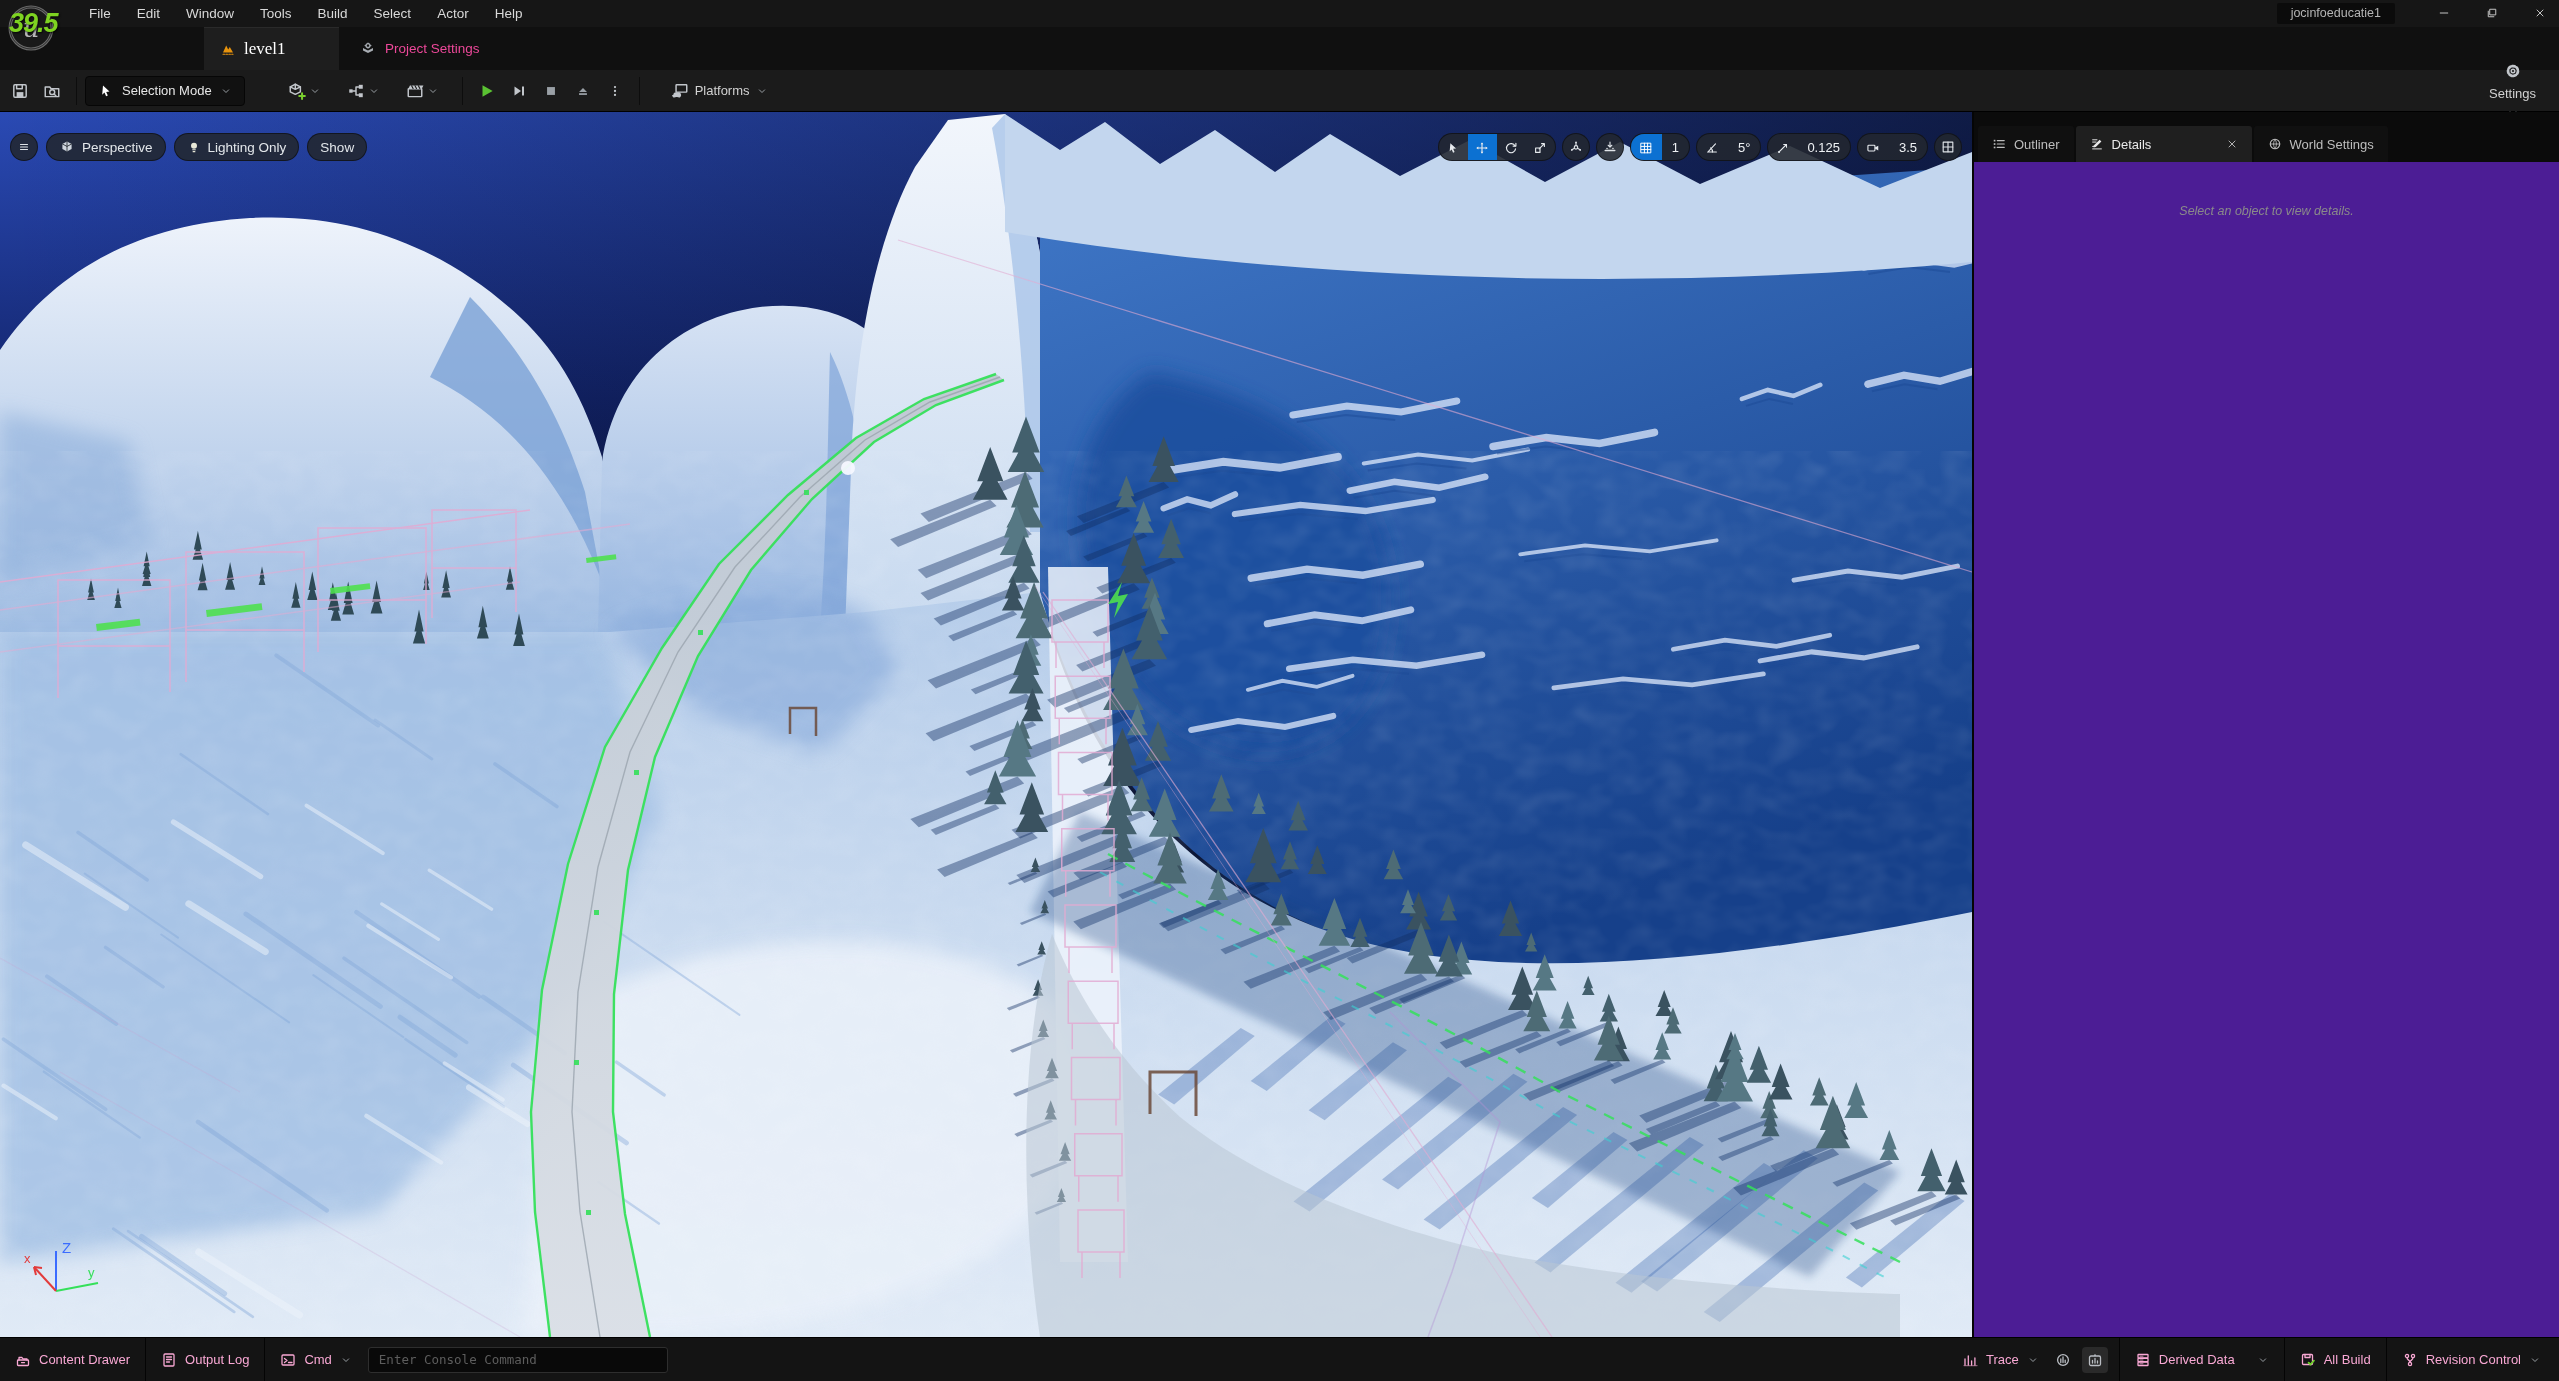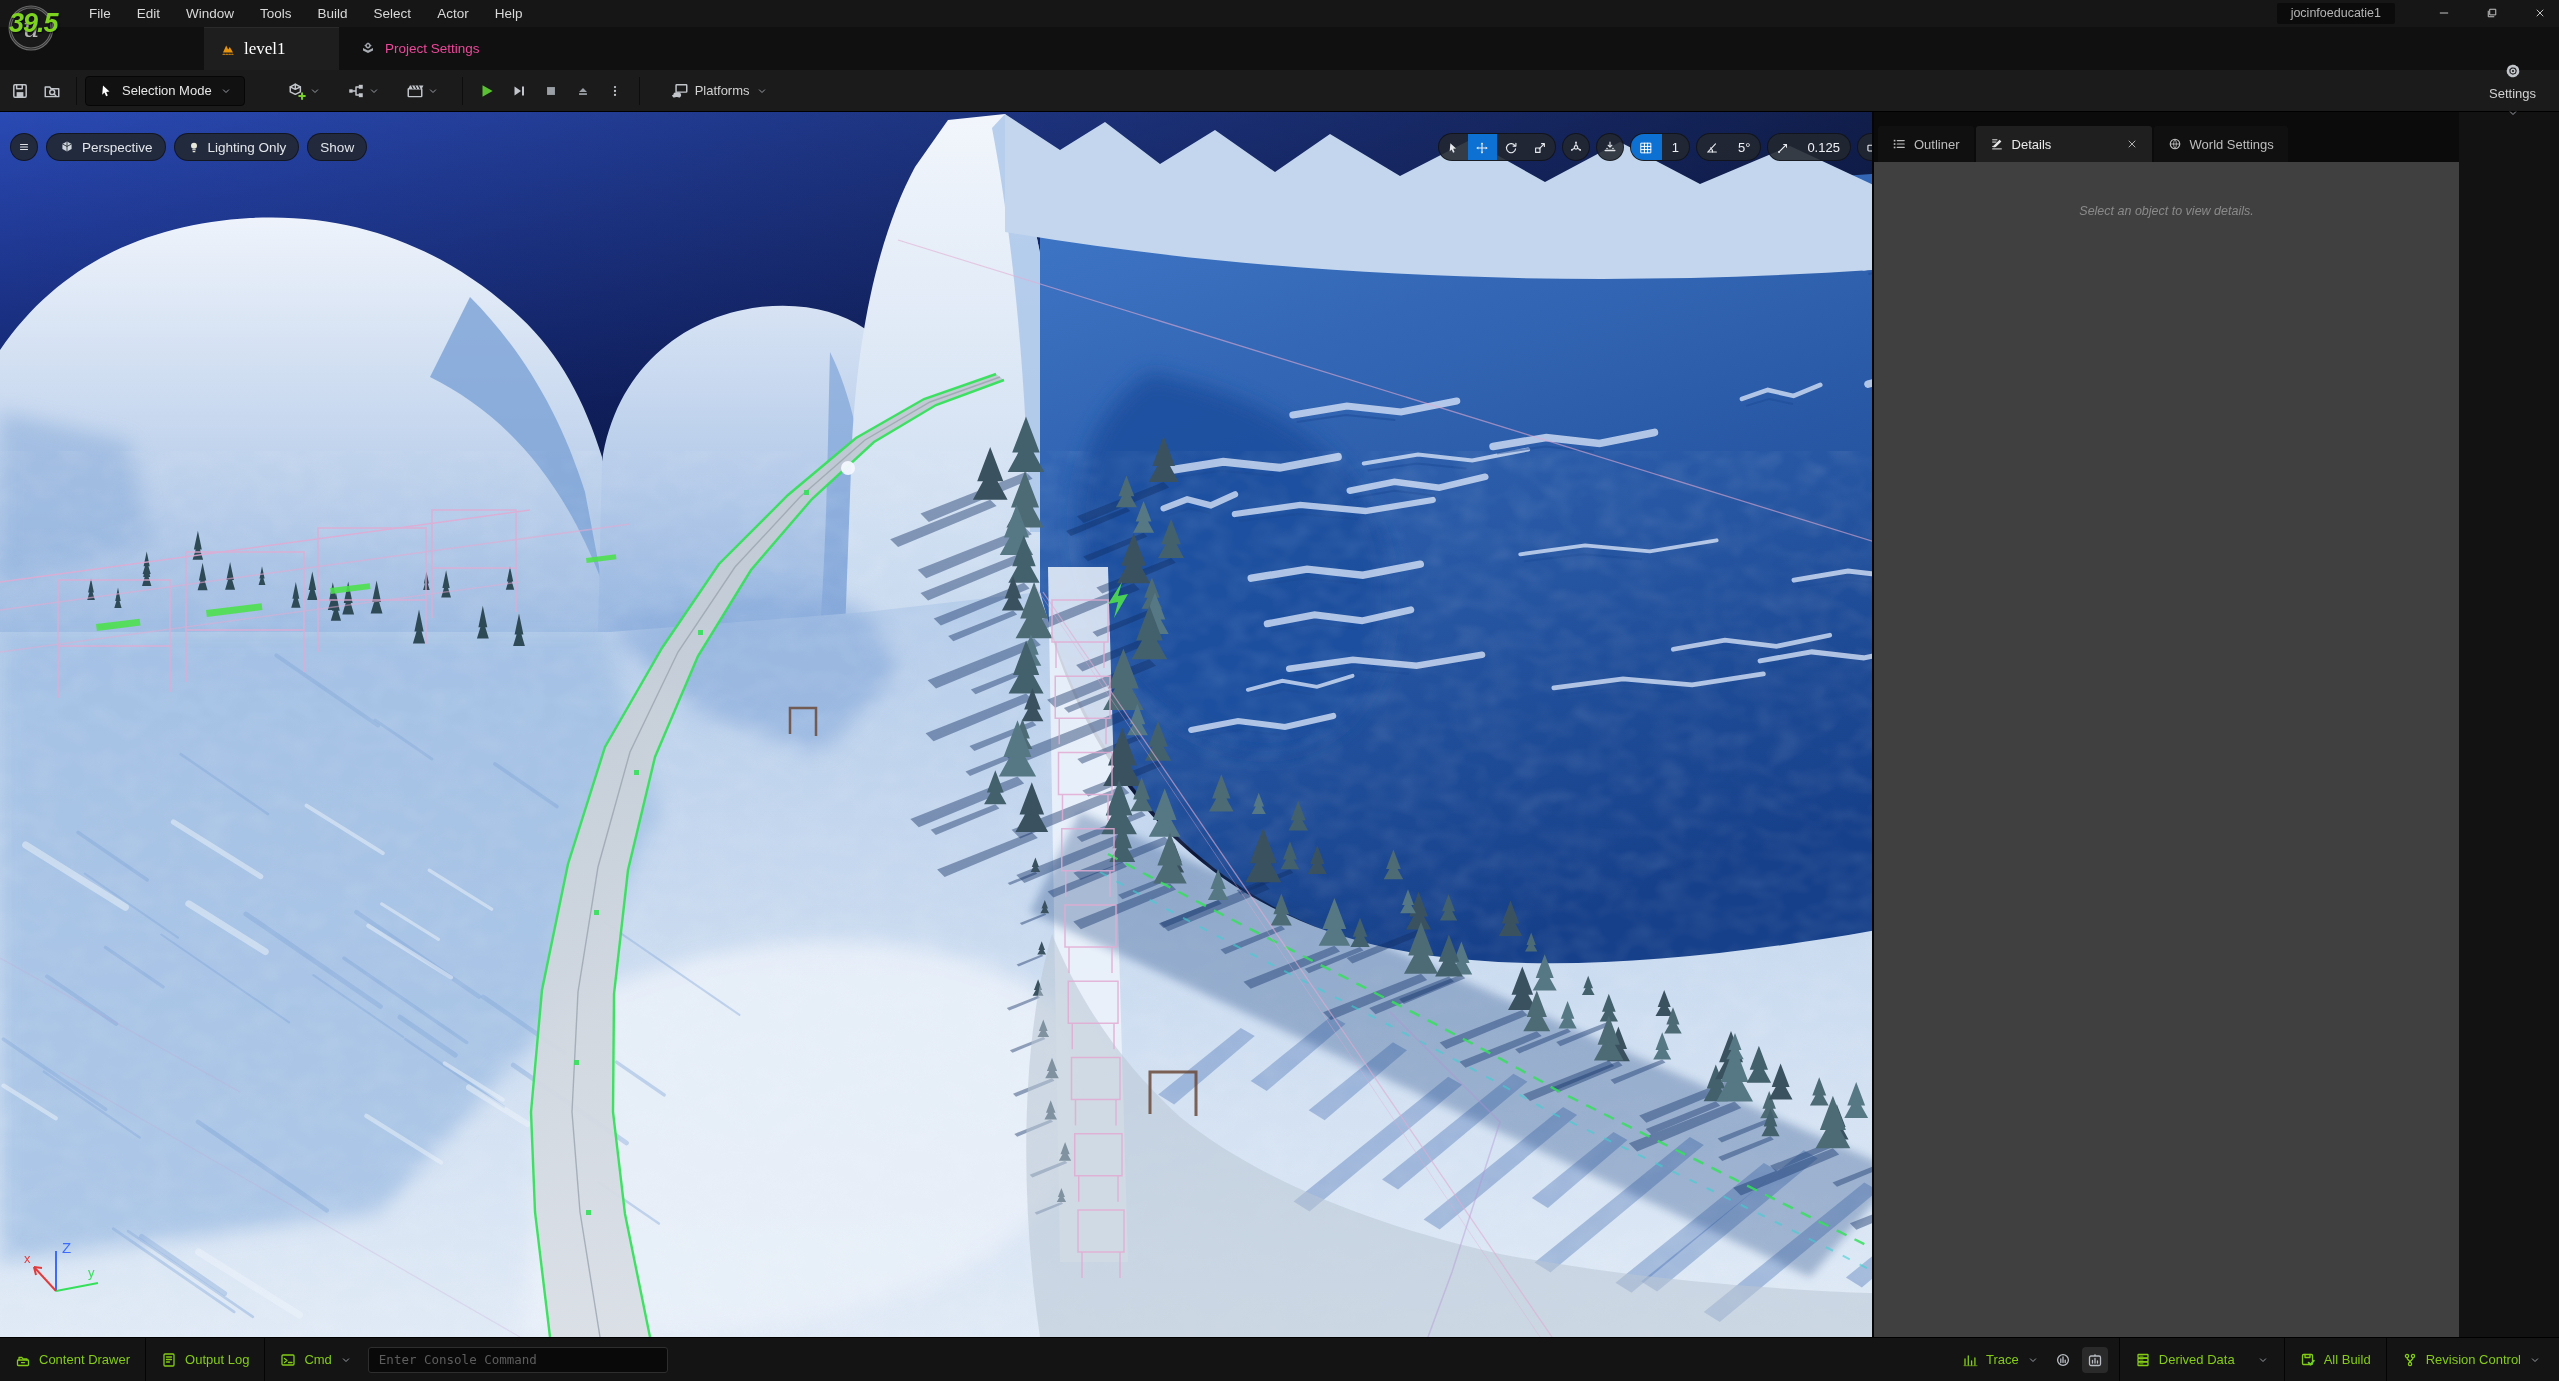--- a/index.html
+++ b/index.html
@@ -41,31 +41,31 @@
   .vp-seg{width:29px;height:28px;display:flex;align-items:center;justify-content:center;color:#e6eaee;}
   .vp-seg.active{background:#0c71d2;}
   .pill-group{height:28px;border-radius:14px;overflow:hidden;background:rgba(34,39,47,.88);
     border:1px solid rgba(8,10,14,.6);display:flex;}
   .pill-num{padding:0 10px;font-size:13px;color:#eef1f4;display:flex;align-items:center;}
   #vpTopLeft{left:10px;top:21px;display:flex;gap:8px;align-items:center;}
   #vpTopRight{right:10px;top:21px;display:flex;gap:6px;align-items:center;}
   #fps{left:9px;top:8px;font-size:27px;font-weight:bold;font-style:italic;color:#7ed321;
     text-shadow:1px 1px 2px rgba(0,0,0,.8);letter-spacing:-1px;z-index:5;}
   
-  #rightPanel{left:1872px;top:112px;width:587px;height:1225px;background:#404040;border-left:2px solid #050505;}
+  #rightPanel{left:1972px;top:112px;width:587px;height:1225px;background:#4c1d95;border-left:2px solid #050505;}
   #rpTabs{height:50px;background:#0b0b0b;display:flex;align-items:flex-end;padding-left:4px;}
   .rp-tab{height:36px;display:flex;align-items:center;gap:8px;padding:0 14px;
     font-size:13px;color:#bdbdbd;background:#101010;margin-right:2px;border-radius:3px 3px 0 0;}
   .rp-tab.active{background:#1f1f1f;color:#e9e9e9;}
   #rpHint{padding-top:42px;text-align:center;font-size:12.5px;font-style:italic;color:#8a8a8a;}
   
   #bottomBar{left:0;top:1337px;width:2559px;height:44px;background:#141414;border-top:1px solid #000;
     display:flex;align-items:center;}
   .bb-item{display:flex;align-items:center;gap:8px;padding:0 15px;height:100%;
-    font-size:13px;color:#84cc16;}
+    font-size:13px;color:#f9a8d4;}
   .bb-sep{width:1px;height:44px;background:#040404;}
   #consoleInput{width:300px;height:26px;background:#090909;border:1px solid #2e2e2e;border-radius:3px;
     color:#9a9a9a;font-family:"DejaVu Sans Mono",monospace;font-size:12.5px;padding:0 10px;margin-left:10px;}
   #consoleInput::placeholder{color:#5d5d5d;}
   .bb-round{width:26px;height:26px;display:flex;align-items:center;justify-content:center;color:#b9bdc3;margin:0 3px;}
   .spacer{flex:1;}
   
   .ic{display:inline-block;width:16px;height:16px;flex:0 0 auto;}
   .ic svg{display:block;width:100%;height:100%;stroke:currentColor;fill:none;
     stroke-width:1.3;stroke-linecap:round;stroke-linejoin:round;}

